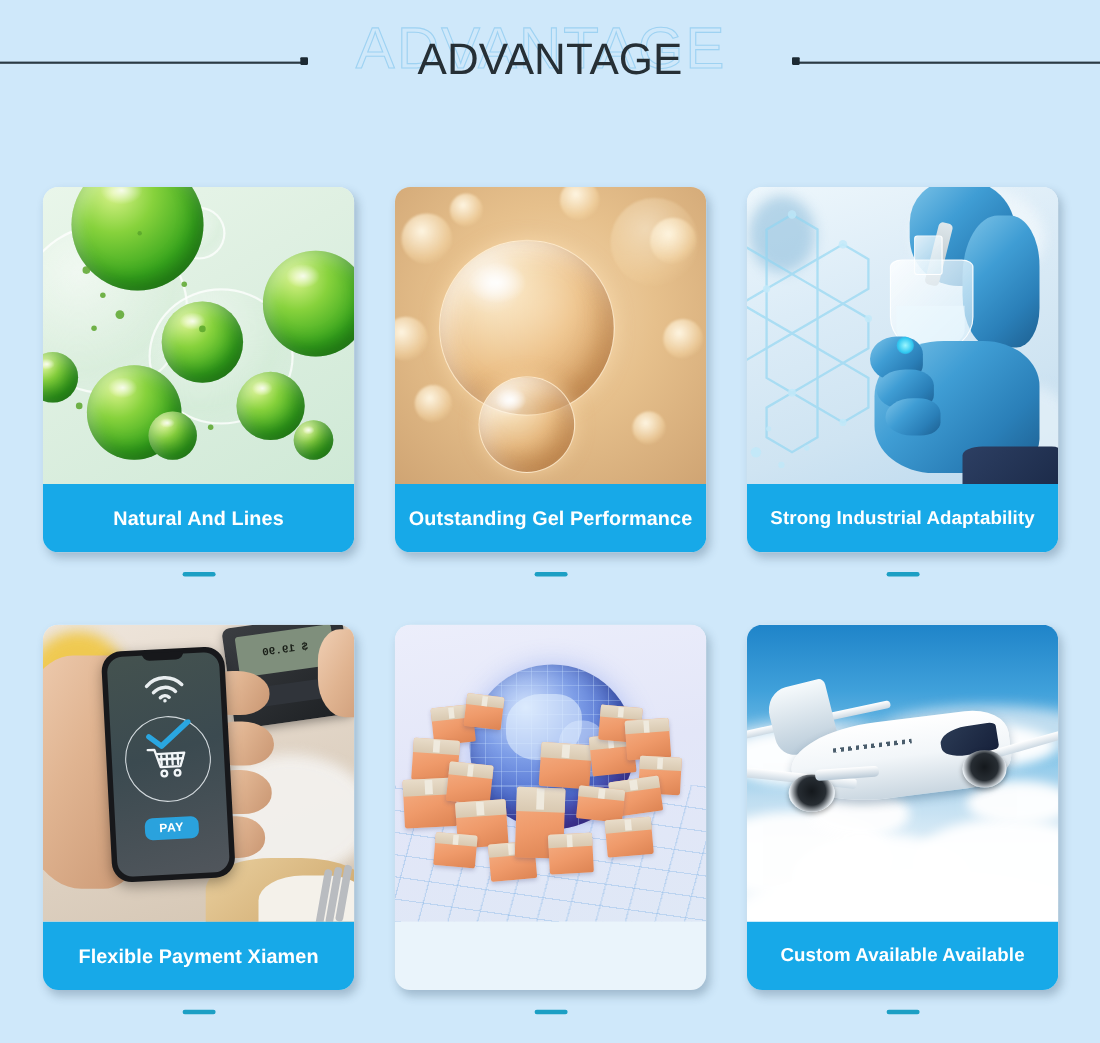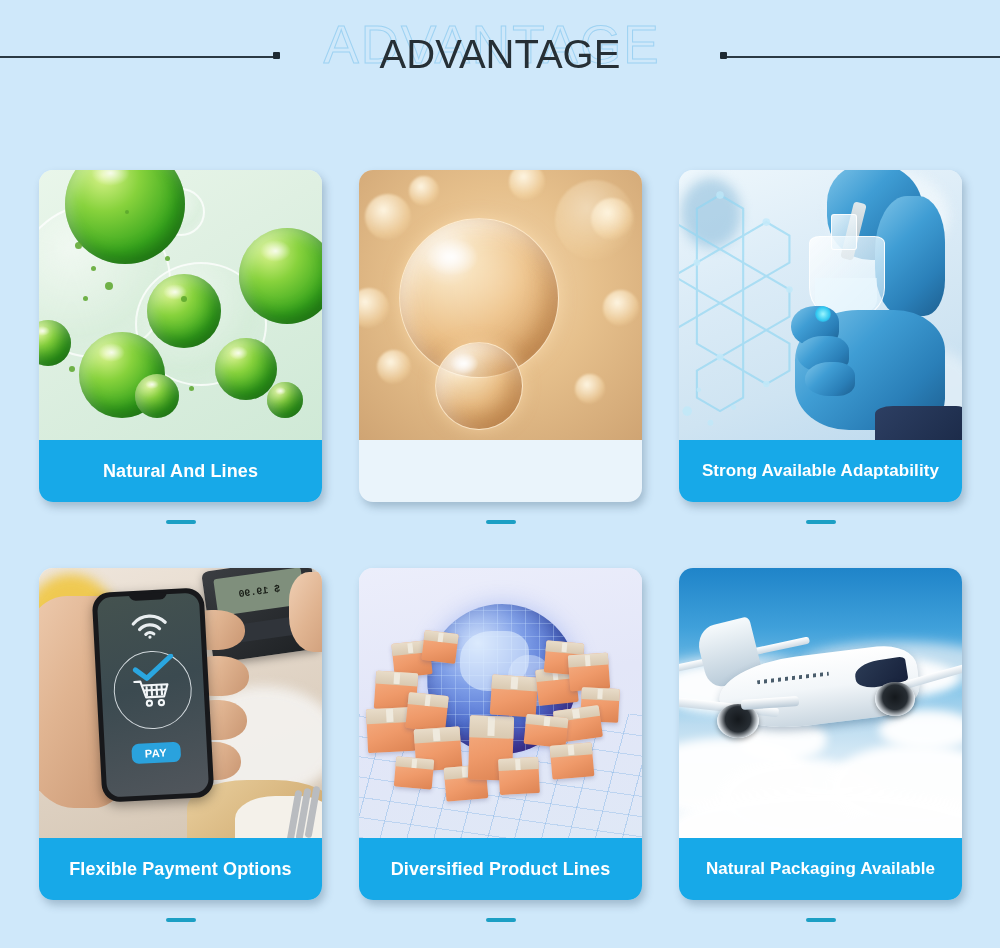--- a/index.html
+++ b/index.html
@@ -371,20 +371,21 @@
           <div class="a-bokeh" style="left:18px;top:180px;width:34px;height:34px;"></div>
           <div class="a-bokeh" style="left:232px;top:28px;width:42px;height:42px;"></div>
           <div class="a-bokeh" style="left:244px;top:120px;width:36px;height:36px;"></div>
           <div class="a-bokeh" style="left:216px;top:204px;width:30px;height:30px;"></div>
           <div class="a-bokeh" style="left:150px;top:-6px;width:36px;height:36px;"></div>
           <div class="a-main" style="left:40px;top:48px;width:158px;height:158px;"></div>
           <div class="a-main" style="left:76px;top:172px;width:86px;height:86px;"></div>
           <div class="a-bokeh" style="left:196px;top:10px;width:80px;height:80px;opacity:.5;"></div>
         </div>
       </div>
+      <div class="caption">Outstanding Gel Performance</div>
     </div>
     <div class="underline"></div>
   </div>
 
   <div class="cell">
     <div class="card">
       <div class="card-img">
         <div class="art c3">
           <div class="labbg-blur" style="left:2px;top:8px;width:60px;height:70px;background:#7fb4d6;opacity:.5;"></div>
           <div class="labbg-blur" style="left:150px;top:0px;width:120px;height:90px;background:#eef6fb;opacity:.9;"></div>
@@ -427,21 +428,21 @@
 
           <div class="glove" style="left:116px;top:140px;width:150px;height:120px;border-radius:42% 34% 26% 36%;"></div>
           <div class="glove" style="left:112px;top:136px;width:48px;height:40px;border-radius:50% 40% 36% 48%;"></div>
           <div class="glove" style="left:118px;top:166px;width:52px;height:36px;border-radius:50% 40% 36% 48%;"></div>
           <div class="glove" style="left:126px;top:192px;width:50px;height:34px;border-radius:50% 40% 36% 48%;"></div>
 
           <div style="position:absolute;left:196px;top:236px;width:90px;height:40px;background:linear-gradient(135deg,#2d3f63,#1b2a48);border-radius:20% 10% 0 0;"></div>
           <div style="position:absolute;left:136px;top:136px;width:16px;height:16px;border-radius:50%;background:radial-gradient(circle,#9bf6ff,#2fc7f0 60%,rgba(47,199,240,0) 80%);"></div>
         </div>
       </div>
-      <div class="caption cap-sm">Strong Available Adaptability</div>
+      <div class="caption cap-sm">Strong Industrial Adaptability</div>
     </div>
     <div class="underline"></div>
   </div>
 
   <div class="cell">
     <div class="card">
       <div class="card-img">
         <div class="art c4">
 
           <div class="labbg-blur" style="left:-16px;top:6px;width:96px;height:110px;background:#f0c53a;opacity:.85;"></div>
@@ -489,21 +490,21 @@
                   <circle cx="28" cy="26" r="2.6"></circle>
                   <path d="M14 10 V18 M19 9 V18 M24 9 V18 M29 9 V18"></path>
                   <path d="M11.5 13 H33.5"></path>
                 </g>
               </svg>
               <div class="paybtn" style="top:148px;">PAY</div>
             </div>
           </div>
         </div>
       </div>
-      <div class="caption">Flexible Payment Options</div>
+      <div class="caption">Flexible Payment Xiamen</div>
     </div>
     <div class="underline"></div>
   </div>
 
   <div class="cell">
     <div class="card">
       <div class="card-img">
         <div class="art c5">
           <div class="grid-floor"></div>
           <div class="globe" style="left:68px;top:36px;width:150px;height:150px;">
@@ -525,21 +526,20 @@
           <div class="box" style="left:178px;top:100px;width:40px;height:36px;transform:rotate(-6deg);"></div>
           <div class="box" style="left:186px;top:74px;width:38px;height:32px;transform:rotate(5deg);"></div>
           <div class="box" style="left:210px;top:86px;width:40px;height:36px;transform:rotate(-4deg);"></div>
           <div class="box" style="left:222px;top:120px;width:38px;height:34px;transform:rotate(3deg);"></div>
           <div class="box" style="left:196px;top:140px;width:46px;height:32px;transform:rotate(-8deg);"></div>
           <div class="box" style="left:166px;top:148px;width:42px;height:30px;transform:rotate(6deg);"></div>
           <div class="box" style="left:192px;top:176px;width:42px;height:34px;transform:rotate(-5deg);"></div>
           <div class="box" style="left:64px;top:64px;width:34px;height:30px;transform:rotate(7deg);"></div>
         </div>
       </div>
-      <div class="caption">Diversified Product Lines</div>
     </div>
     <div class="underline"></div>
   </div>
 
   <div class="cell">
     <div class="card">
       <div class="card-img">
         <div class="art c6">
 
           <div class="cloud-dim" style="left:-30px;top:86px;width:180px;height:52px;"></div>
@@ -559,18 +559,18 @@
           <div class="fuselage" style="left:40px;top:86px;width:200px;height:70px;"></div>
           <div class="cockpit" style="left:176px;top:92px;width:52px;height:26px;"></div>
           <div class="window-strip" style="left:78px;top:108px;width:72px;"></div>
           <div class="wing" style="left:210px;top:104px;width:96px;height:8px;transform:rotate(-16deg);"></div>
           <div class="wing" style="left:-20px;top:134px;width:120px;height:9px;transform:rotate(6deg);"></div>
           <div class="engine" style="left:38px;top:136px;width:42px;height:34px;"></div>
           <div class="engine" style="left:196px;top:114px;width:40px;height:34px;"></div>
           <div style="position:absolute;left:62px;top:130px;width:58px;height:10px;background:linear-gradient(180deg,#ffffff,#b9c9d6);border-radius:4px;transform:rotate(-4deg);"></div>
         </div>
       </div>
-      <div class="caption cap-sm">Natural Packaging Available</div>
+      <div class="caption cap-sm">Custom Available Available</div>
     </div>
     <div class="underline"></div>
   </div>
 
 </div>
 
 </body></html>

